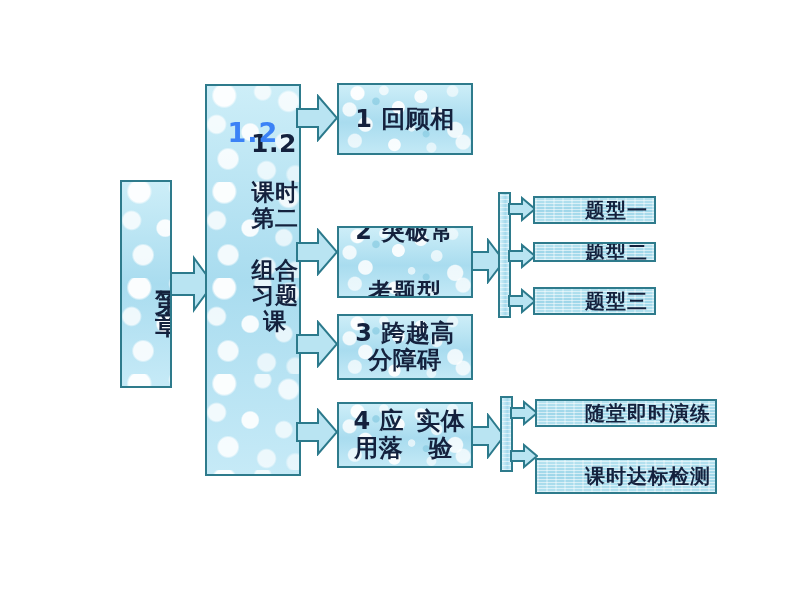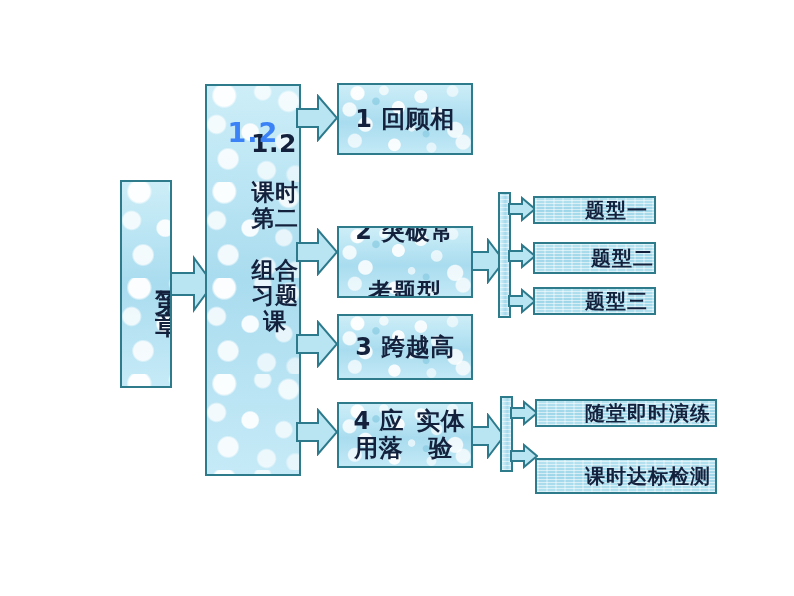--- a/index.html
+++ b/index.html
@@ -173,20 +173,21 @@
     <span>1  回顾相</span>
   </div>
 
   <div class="node tex-drops stage" style="left:337px;top:226px;width:136px;height:72px;flex-direction:column;gap:34px;">
     <span>2  突破常</span>
     <span>考题型</span>
   </div>
 
   <div class="node tex-drops stage" style="left:337px;top:314px;width:136px;height:66px;flex-direction:column;">
     <span>3  跨越高</span>
+    <span>分障碍</span>
   </div>
 
   <div class="node tex-drops stage" style="left:337px;top:402px;width:136px;height:66px;">
     <span>4  应用落</span>
     <span>实体验</span>
   </div>
 
   <div class="arrow" style="left:471px;top:238px;width:34px;height:46px;">
     <svg viewBox="0 0 34 46" preserveAspectRatio="none">
       <polygon points="1,14 17,14 17,2 33,23 17,44 17,32 1,32" fill="#b9e4f2" stroke="#2c7a8c" stroke-width="2"></polygon>
@@ -207,21 +208,21 @@
   </div>
   <div class="arrow" style="left:508px;top:288px;width:28px;height:26px;">
     <svg viewBox="0 0 28 26" preserveAspectRatio="none">
       <polygon points="1,8 14,8 14,2 27,13 14,24 14,18 1,18" fill="#b9e4f2" stroke="#2c7a8c" stroke-width="2"></polygon>
     </svg>
   </div>
 
   <div class="node tex-lines leaf" style="left:533px;top:196px;width:123px;height:28px;">
     <span>题型一</span>
   </div>
-  <div class="node tex-lines leaf" style="left:533px;top:242px;width:123px;height:32px;justify-content:flex-end;">
+  <div class="node tex-lines leaf" style="left:533px;top:242px;width:123px;height:20px;">
     <span>题型二</span>
   </div>
   <div class="node tex-lines leaf" style="left:533px;top:287px;width:123px;height:28px;">
     <span>题型三</span>
   </div>
 
   <div class="arrow" style="left:471px;top:413px;width:34px;height:46px;">
     <svg viewBox="0 0 34 46" preserveAspectRatio="none">
       <polygon points="1,14 17,14 17,2 33,23 17,44 17,32 1,32" fill="#b9e4f2" stroke="#2c7a8c" stroke-width="2"></polygon>
     </svg>

